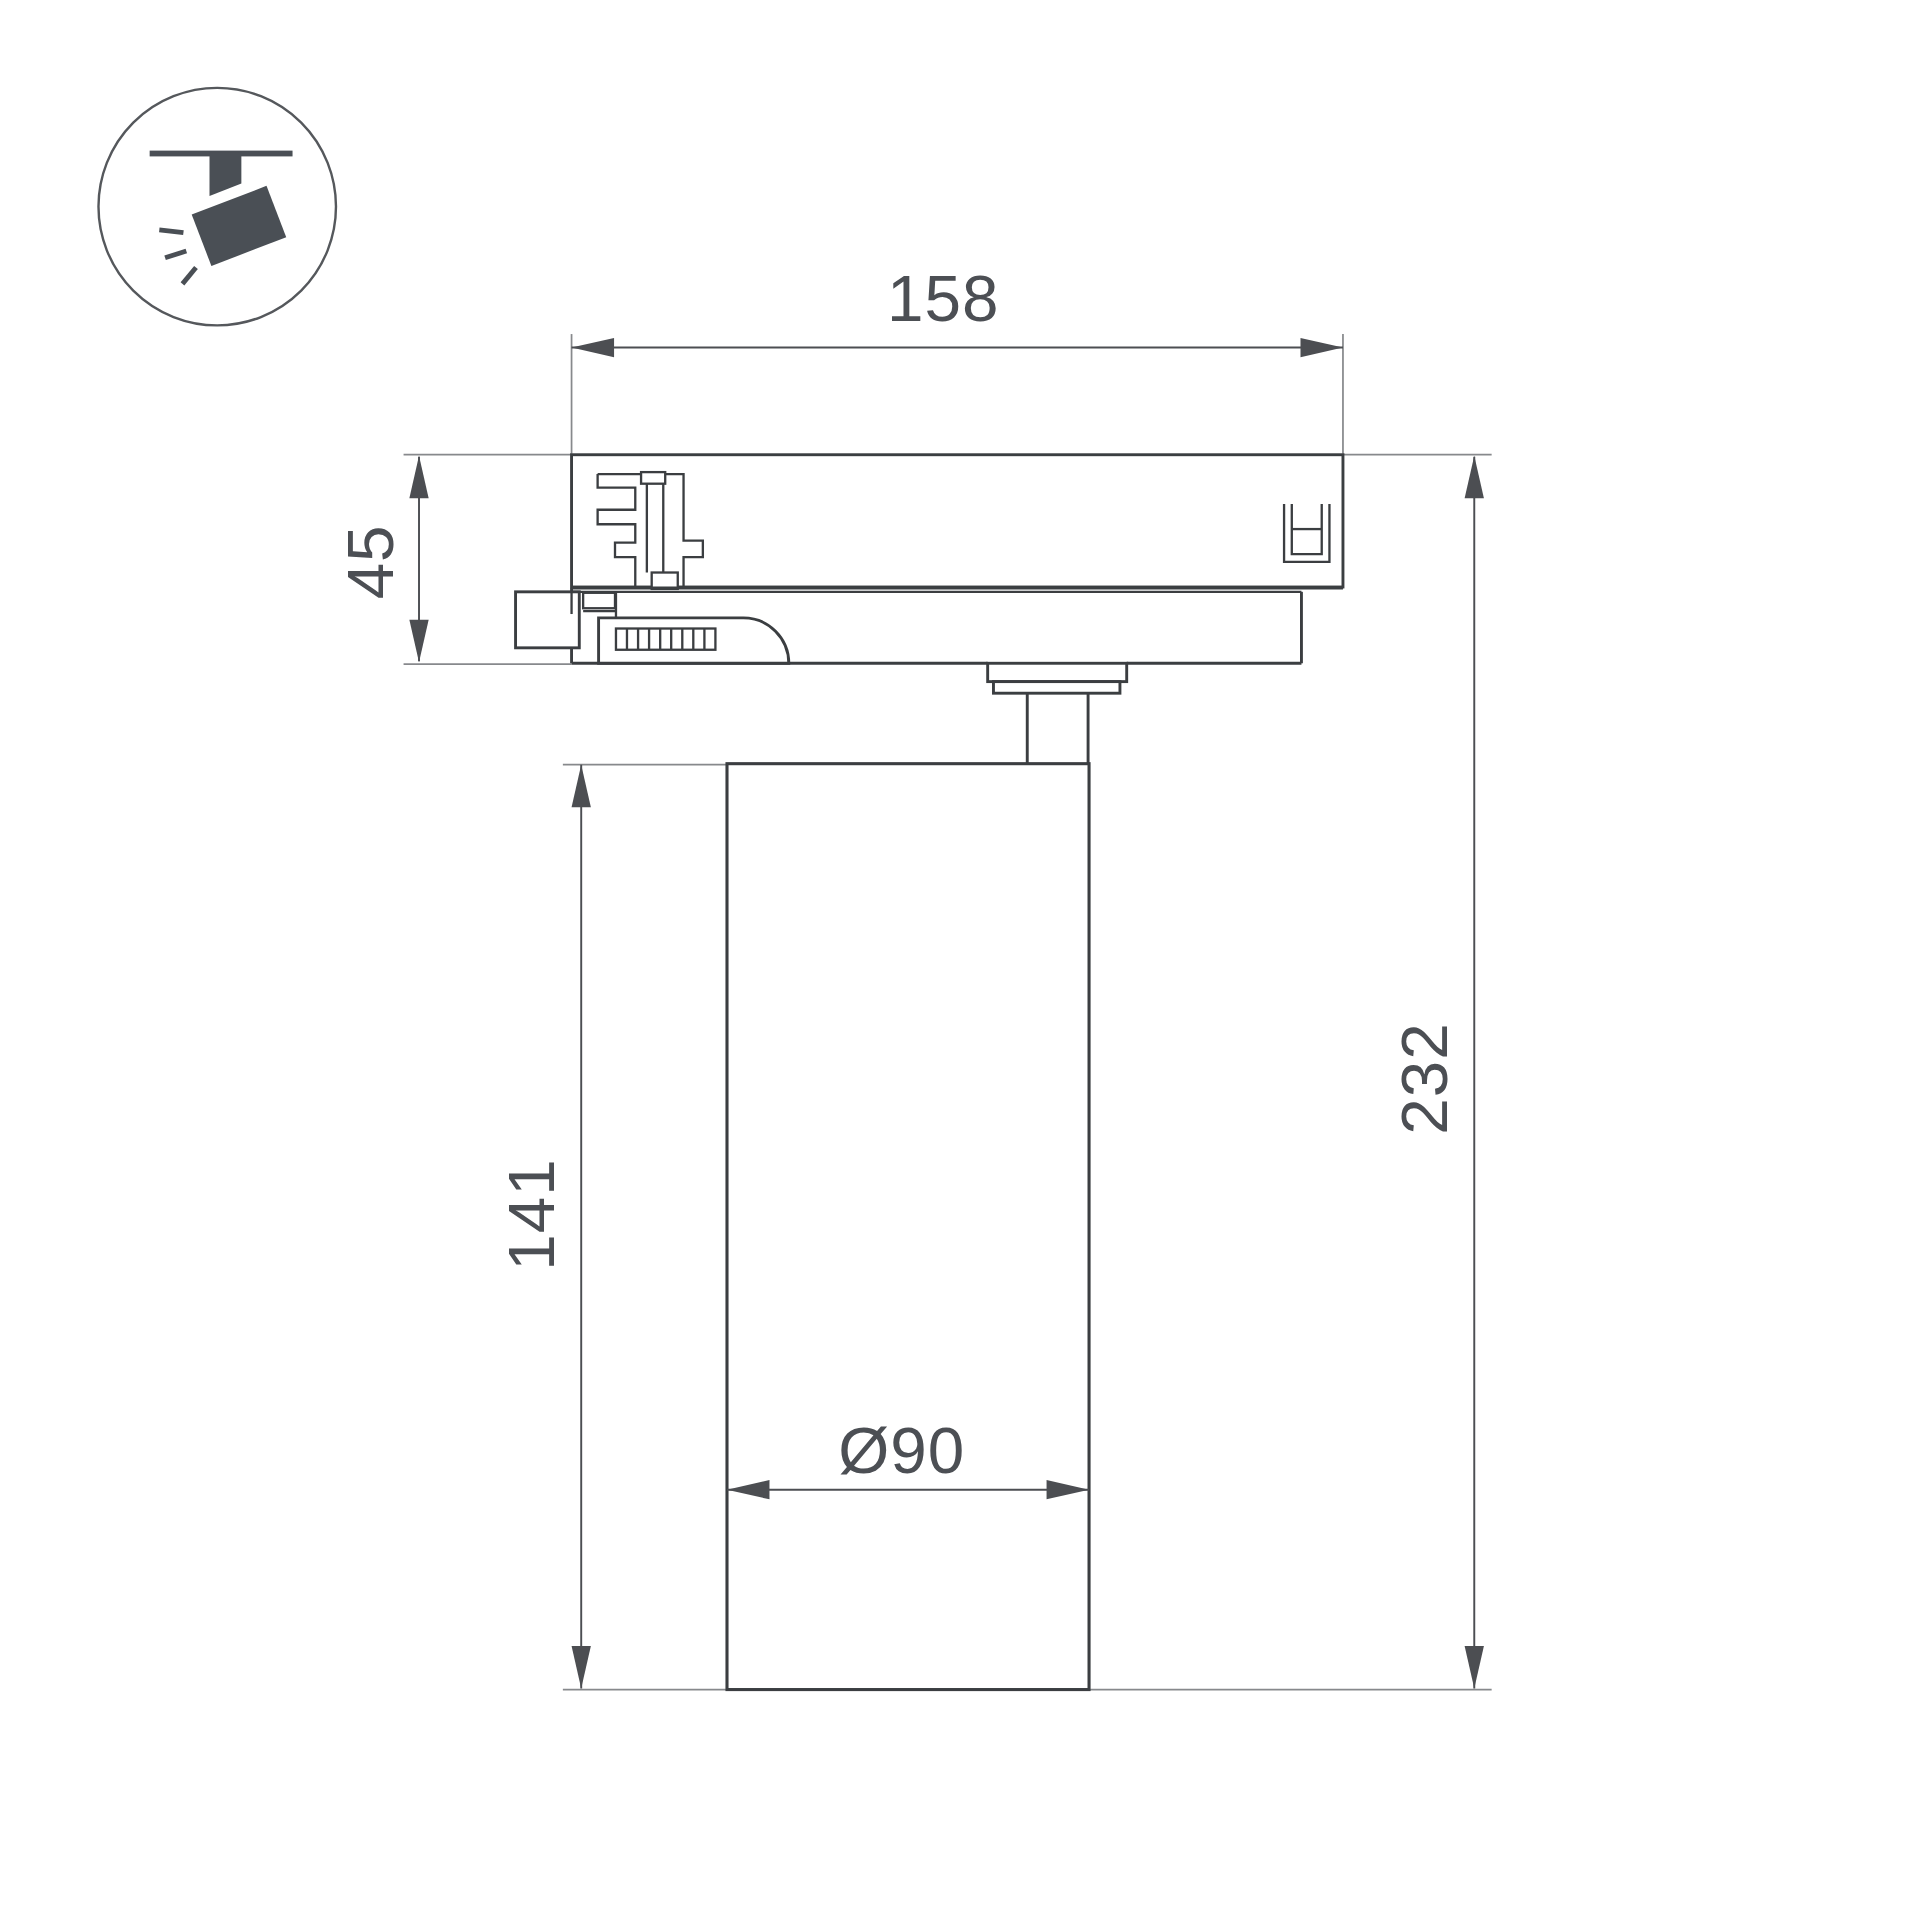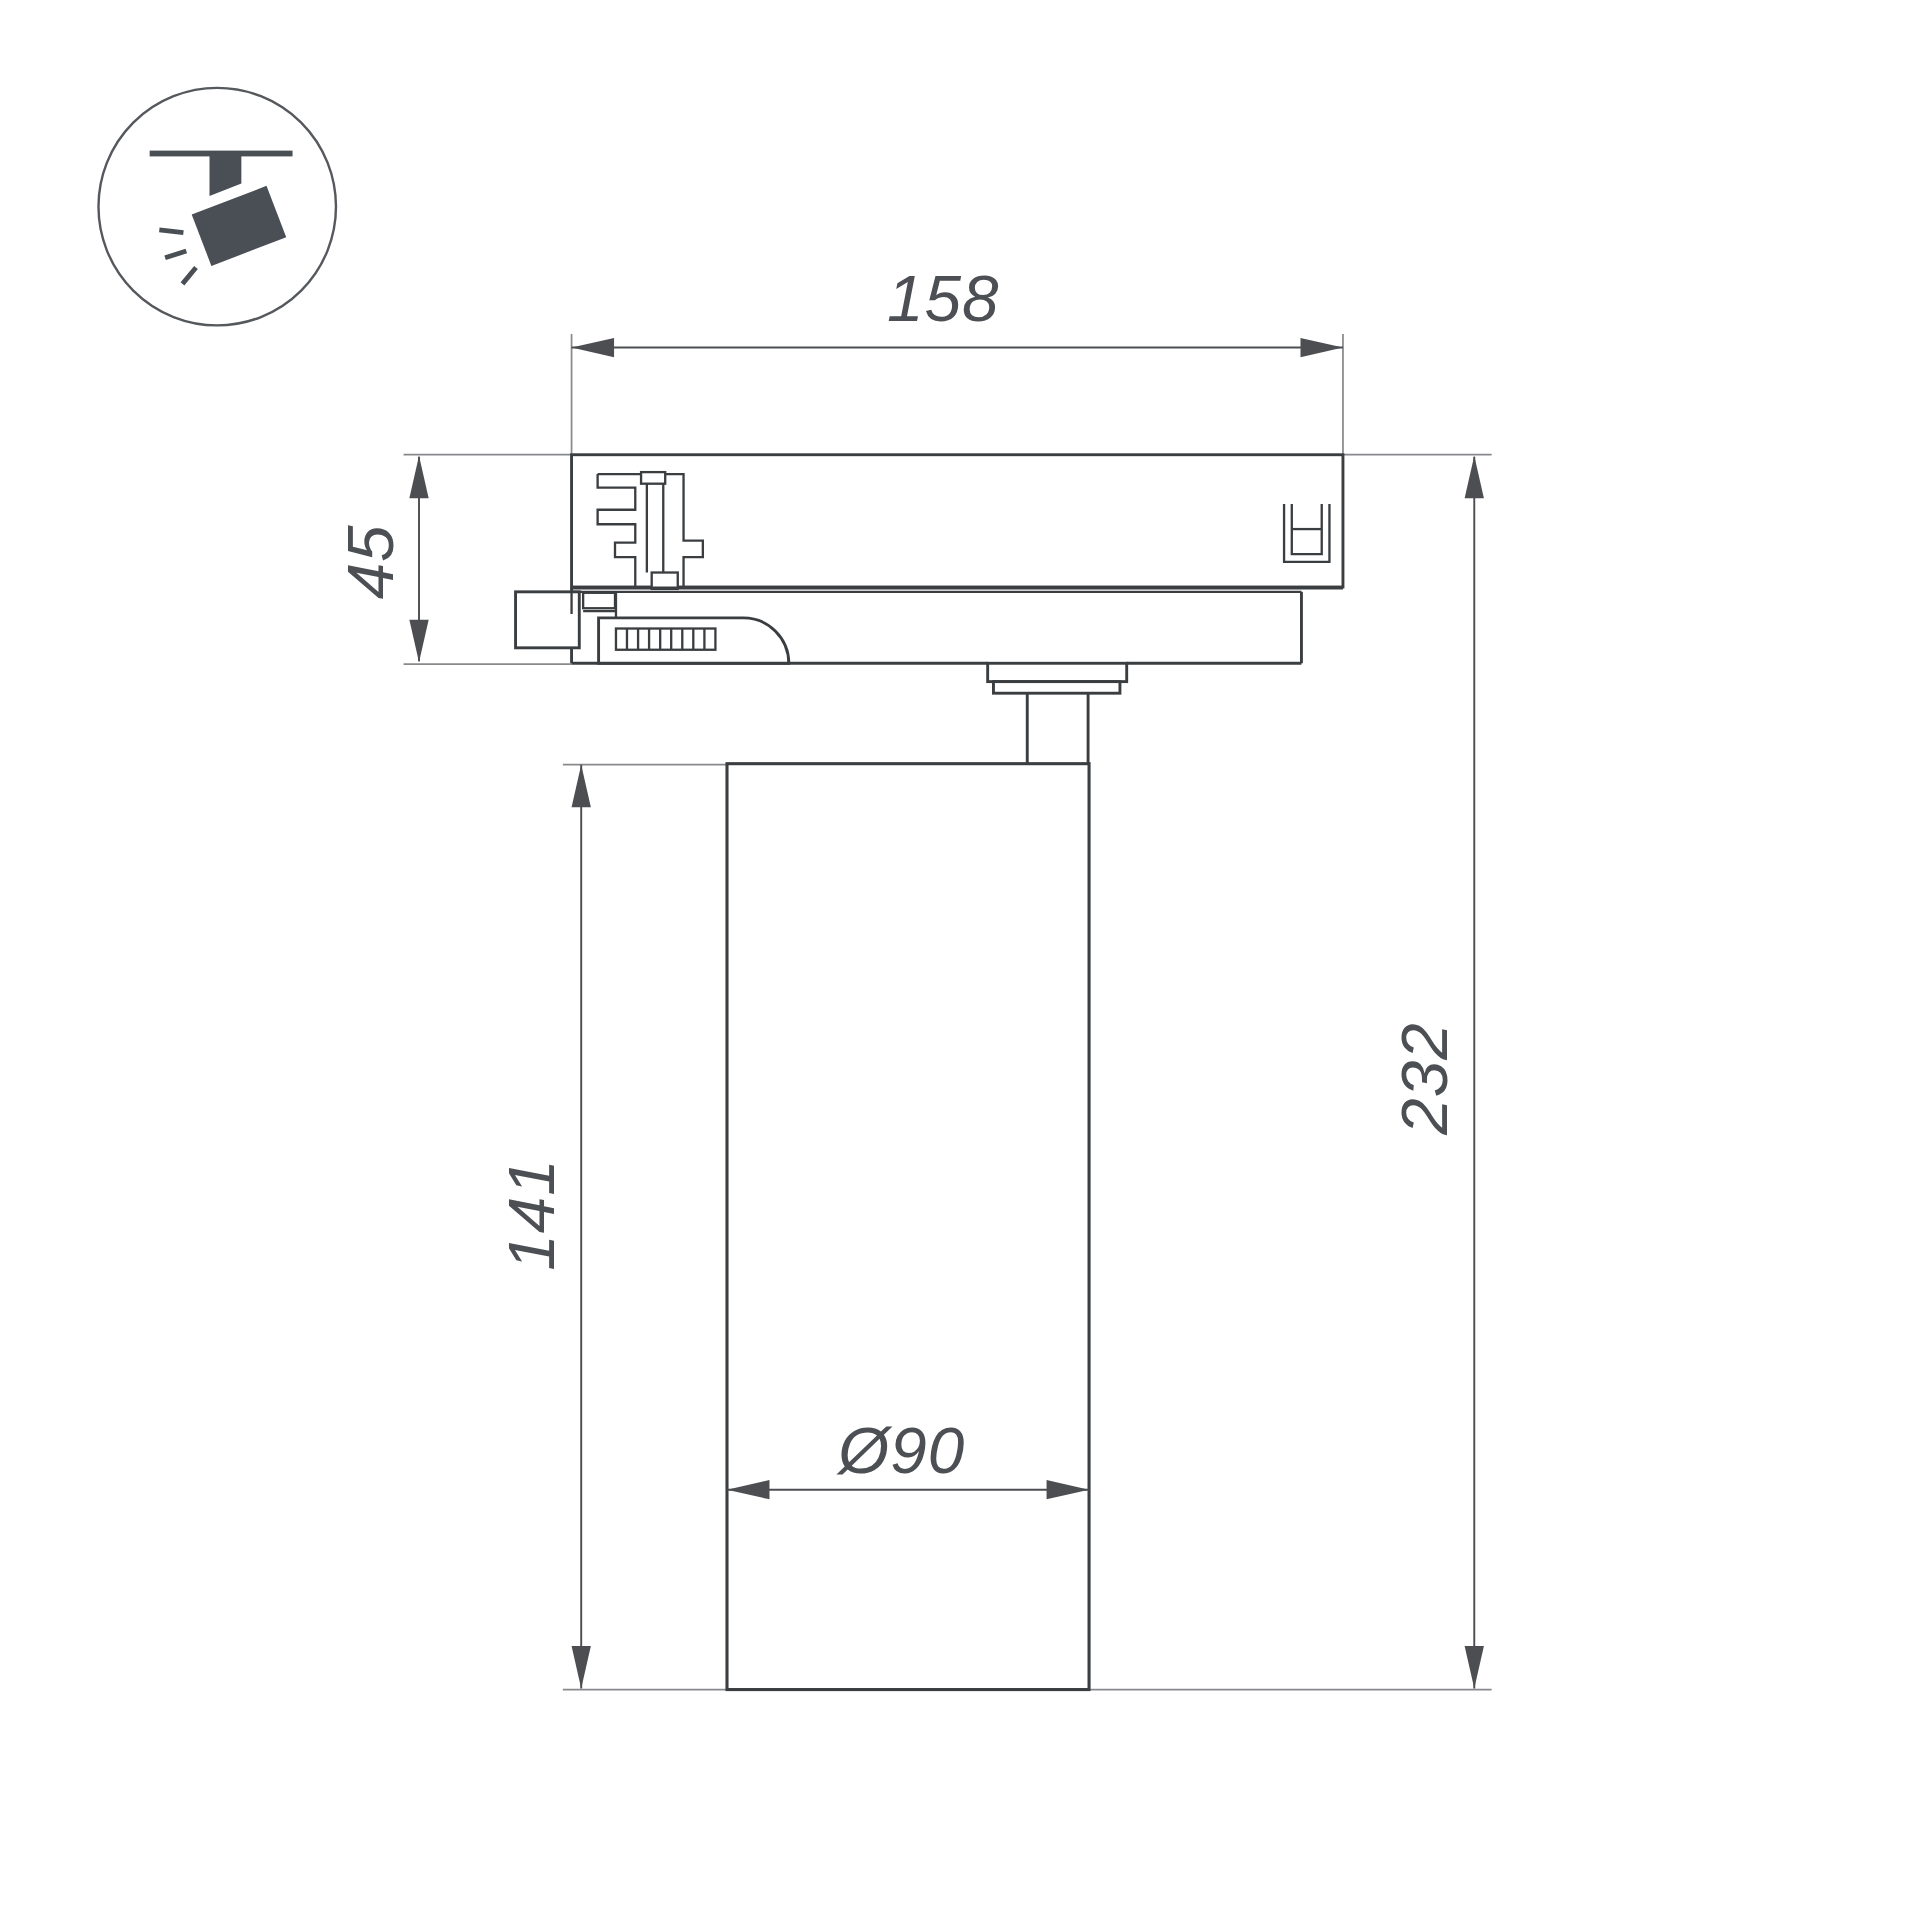--- a/index.html
+++ b/index.html
@@ -5,21 +5,20 @@
   html, body {
     margin: 0;
     padding: 0;
     background: #ffffff;
   }
   .stage {
     width: 1739px;
     height: 1929px;
     background: var(--background, #ffffff);
     position: relative;
-    font-style: italic;
   }
   svg { display: block; }
 
   
   .outline       { stroke: var(--outline, #3b3e41); fill: none; stroke-width: 3; }
   .outline-fill  { stroke: var(--outline, #3b3e41); fill: #ffffff; stroke-width: 3; }
   .detail        { stroke: var(--outline, #3b3e41); fill: none; stroke-width: 2.4; }
   .detail-fill   { stroke: var(--outline, #3b3e41); fill: #ffffff; stroke-width: 2.4; }
   .dim           { stroke: var(--dimension_line, #4c4e52); fill: none; stroke-width: 2; }
   .ext           { stroke: var(--extension_line, #87898c); fill: none; stroke-width: 1.8; }

